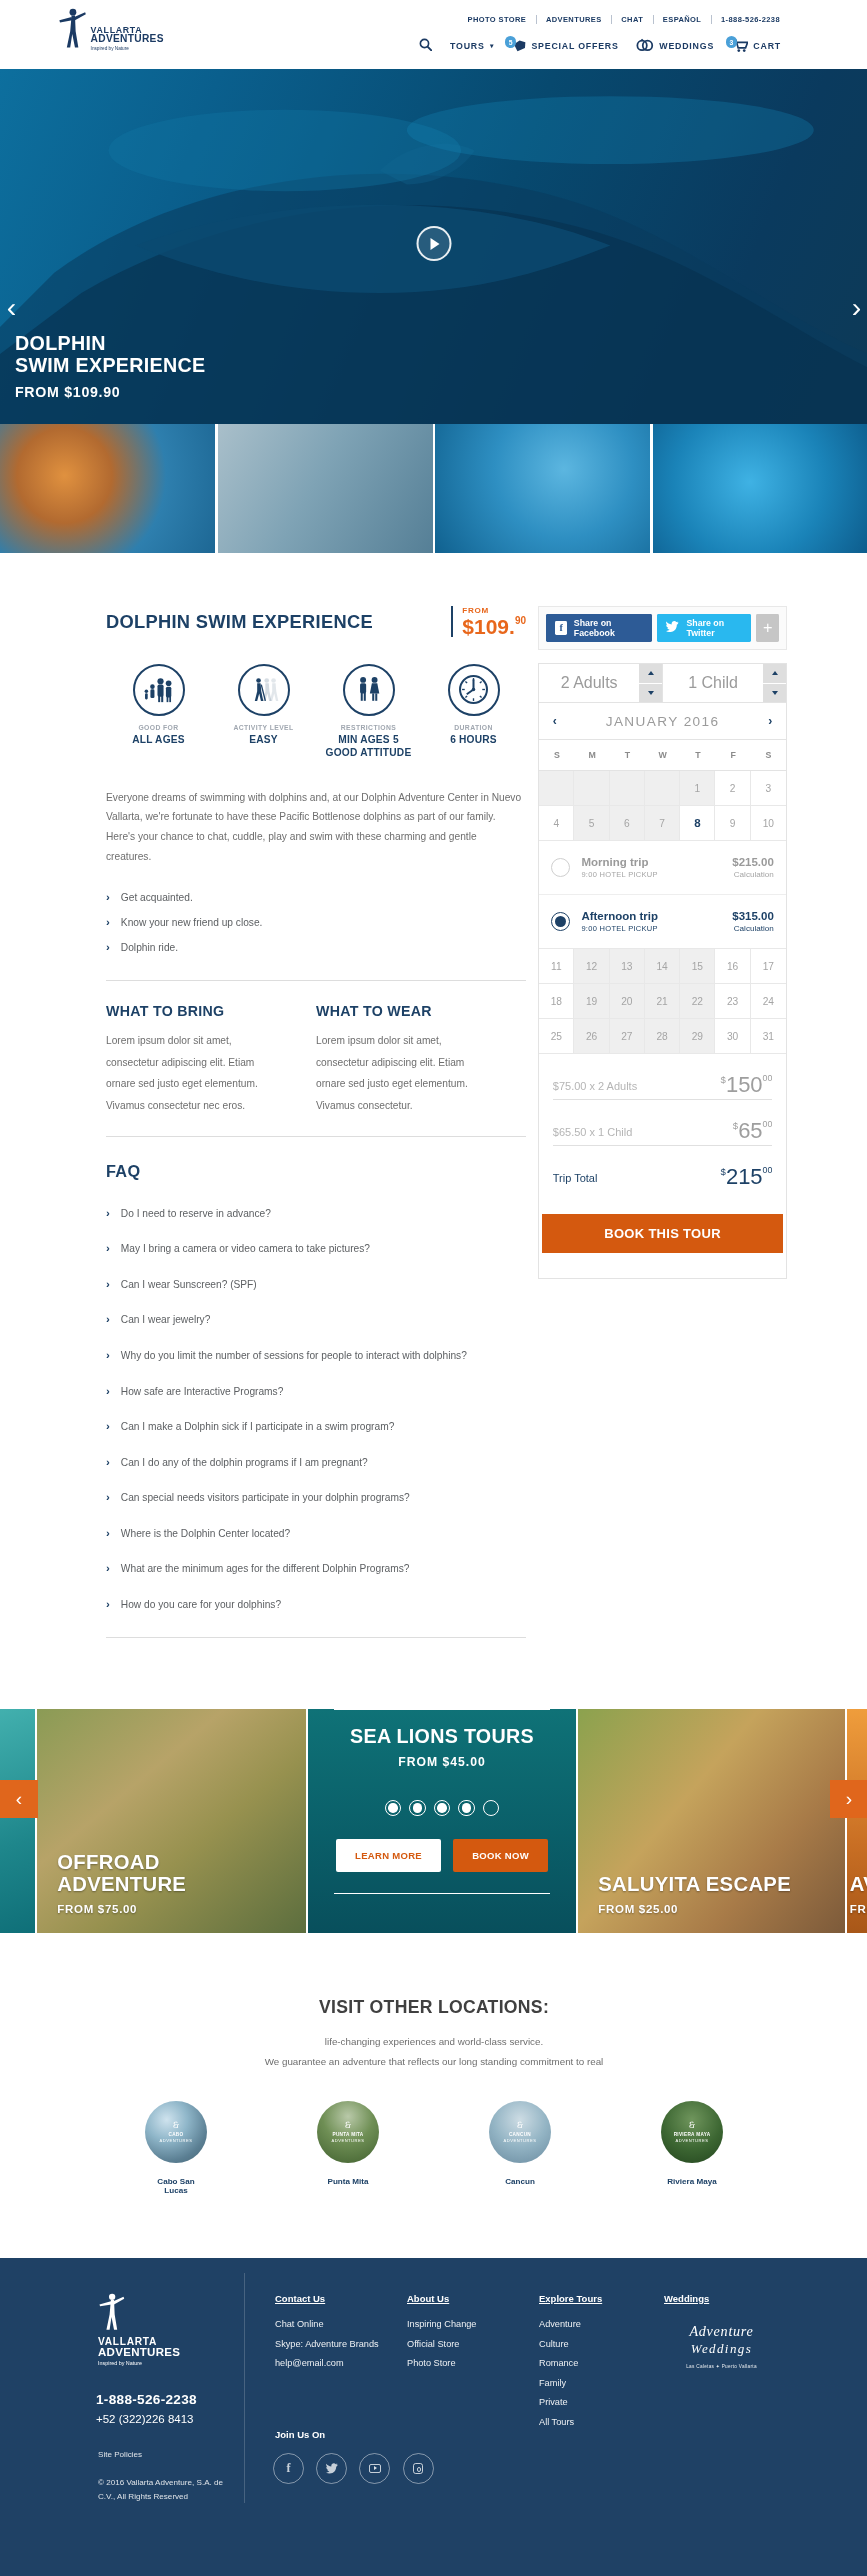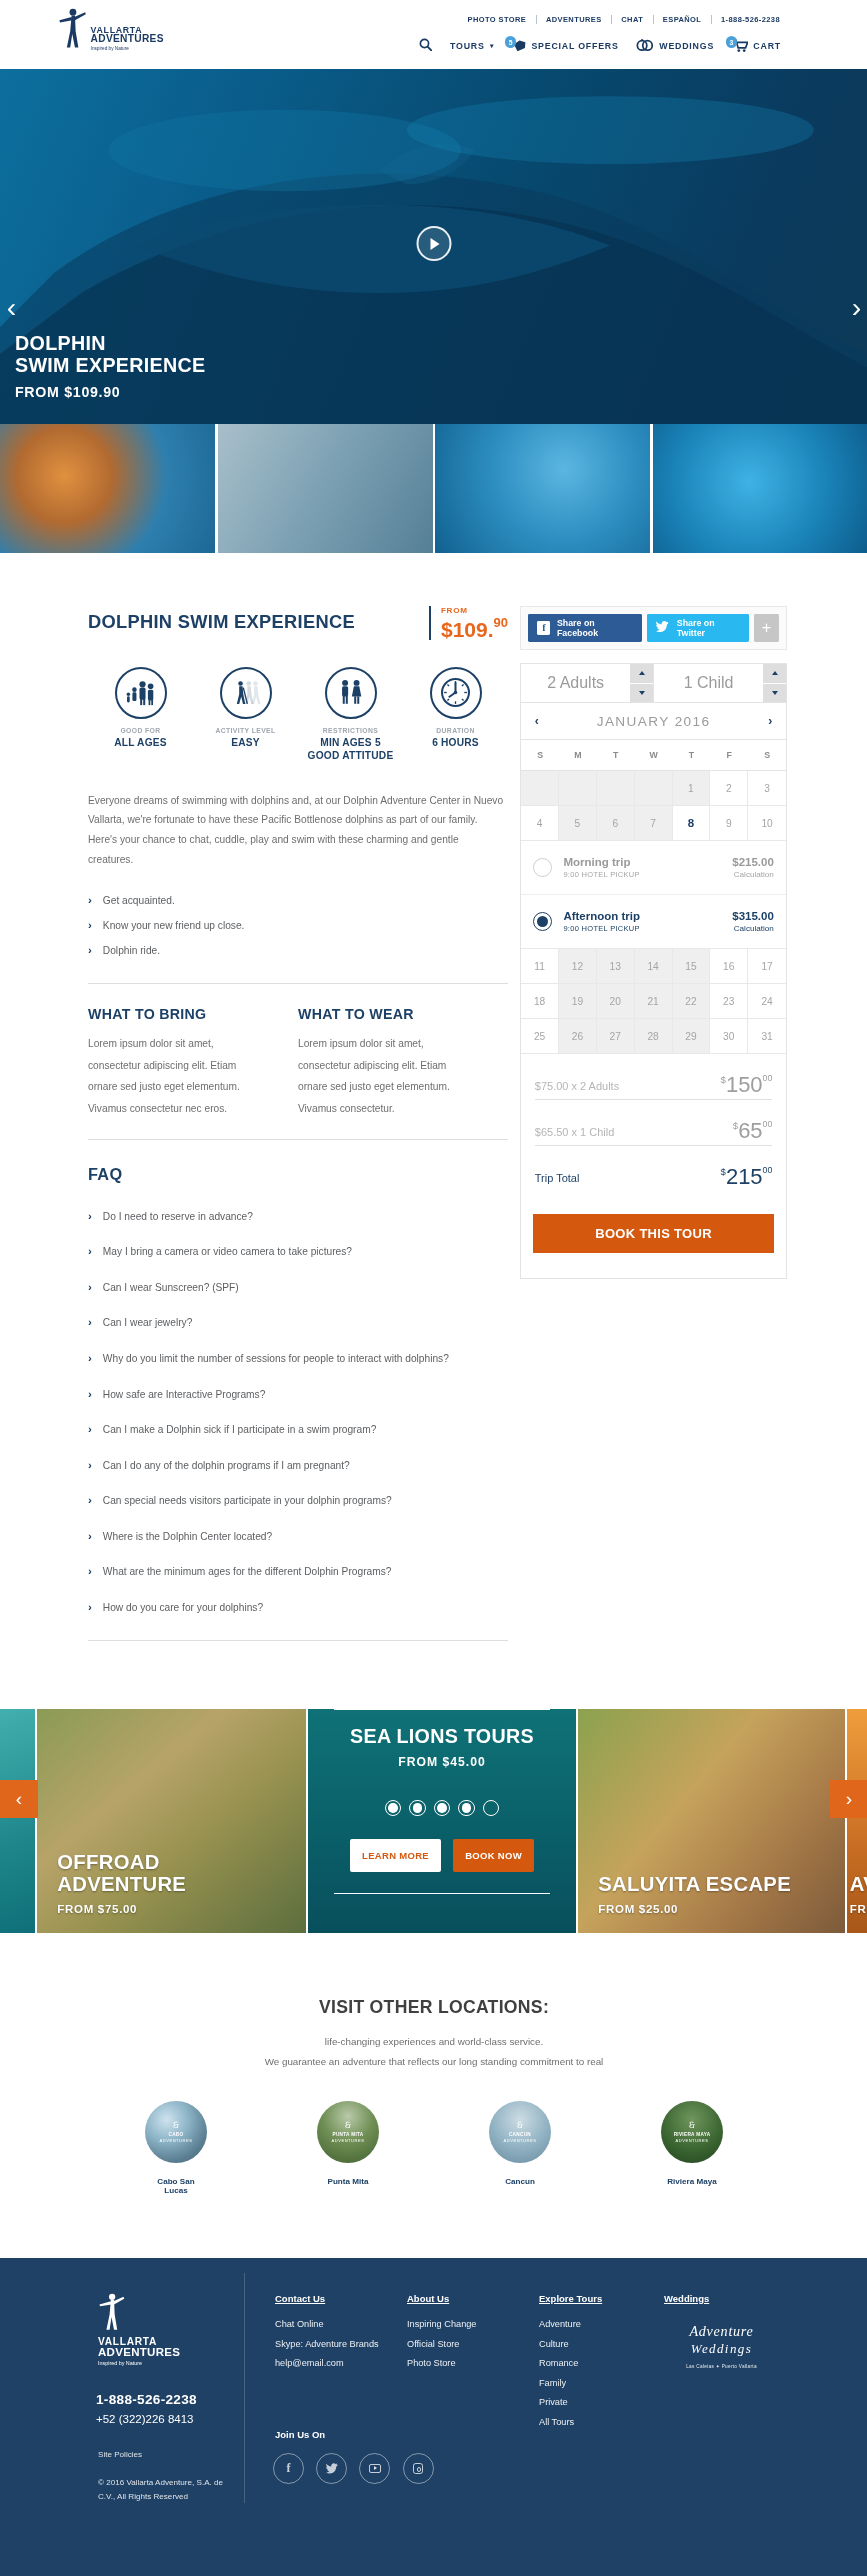--- a/index.html
+++ b/index.html
@@ -41,31 +41,31 @@
 
   
   .thumbs { display:flex; gap:2.7px; height:129px; }
   .thumb { flex:1; }
   .t1 { background:radial-gradient(circle at 30% 40%, #e0913f 0%, #b26a30 28%, #2e7fae 60%, #1d6794 100%); }
   .t2 { background:linear-gradient(120deg,#a9bfca 0%,#7fa3b5 45%,#557f96 100%); }
   .t3 { background:radial-gradient(circle at 60% 35%, #5cb6e0 0%, #2e8fc2 45%, #10618f 100%); }
   .t4 { background:radial-gradient(circle at 45% 45%, #3fb2e4 0%, #1a83b8 55%, #0d5c8c 100%); }
 
   
-  .main { min-height:1156px; }
+  .main { min-height:1156px;padding-left:18px; }
   .main-inner { display:flex; padding:53px 81px 27px 88px; gap:12.2px; }
   .col-left { width:420px; }
   .col-right { width:268px; }
 
   .tour-head { display:flex; align-items:flex-start; }
   .tour-title { font-size:18.3px; font-weight:bold; color:#1d4166; letter-spacing:0.3px; padding-top:5.4px; }
   .price-box { margin-left:auto; border-left:2px solid #1d4166; padding-left:9.5px; color:#e8671c; }
   .pb-from { font-size:8.1px; font-weight:bold; letter-spacing:0.7px; }
   .pb-main { font-size:21px; font-weight:bold; line-height:1; }
-  .pb-sup { font-size:13px; font-weight:bold; vertical-align:9.5px; }
+  .pb-sup { font-size:10px; font-weight:bold; vertical-align:9.5px; }
 
   .features { display:flex; margin-top:27px; }
   .feature { width:105px; text-align:center; }
   .feat-circ { width:52px; height:52px; border:2px solid #1d4166; border-radius:50%; margin:0 auto;
                display:flex; align-items:center; justify-content:center; }
   .feat-cap { margin-top:8.1px; font-size:6.8px; font-weight:bold; color:#a0a7b0; letter-spacing:0.4px; }
   .feat-val { margin-top:2px; font-size:10.2px; font-weight:bold; color:#1d4166; letter-spacing:0.2px; line-height:1.3; }
 
   .desc { margin-top:28.5px; font-size:10.2px; color:#6e6e6e; line-height:1.95; width:417px; }
 
@@ -165,21 +165,21 @@
   .sea-inner { position:absolute; inset:0; display:flex; flex-direction:column; align-items:center; color:#fff; }
   .sea-rule-top { position:absolute; top:0; left:26px; right:26px; height:1.4px; background:#fff; }
   .sea-rule-bot { position:absolute; bottom:39px; left:26px; right:26px; height:1.4px; background:#fff; }
   .sea-title { margin-top:16.3px; font-size:19.7px; font-weight:bold; letter-spacing:0.3px; }
   .sea-from { margin-top:6.8px; font-size:12.2px; font-weight:bold; letter-spacing:1px; }
   .dots { display:flex; gap:8.1px; margin-top:31px; }
   .dot { width:16.3px; height:16.3px; border:1.4px solid #fff; border-radius:50%; display:flex; align-items:center; justify-content:center; cursor:pointer; }
   .dot.on::after { content:""; width:9.5px; height:9.5px; border-radius:50%; background:#fff; }
   .sea-btns { display:flex; gap:12.2px; margin-top:23px; }
   .sea-btn { height:33px; display:flex; align-items:center; justify-content:center; font-size:9.5px; font-weight:bold;
-             letter-spacing:0.3px; padding:0 12px; border-radius:2px; cursor:pointer; }
+             letter-spacing:0.3px; padding:0 19px; border-radius:2px; cursor:pointer; }
   .learn { background:#fff; color:#d4590f; }
   .booknow { background:#d4590f; color:#fff; }
   .car-nav { position:absolute; top:71px; width:38px; height:38px; background:#e0661c; color:#fff; font-size:19px;
              display:flex; align-items:center; justify-content:center; cursor:pointer; }
   .car-nav.left { left:0; } .car-nav.right { right:0; }
 
   
   .locations { height:325px; text-align:center; padding-top:64px; }
   .loc-title { font-size:17.6px; font-weight:bold; color:#404040; letter-spacing:0.3px; }
   .loc-sub { margin-top:13.6px; font-size:9.8px; color:#6e6e6e; line-height:2.1; }

